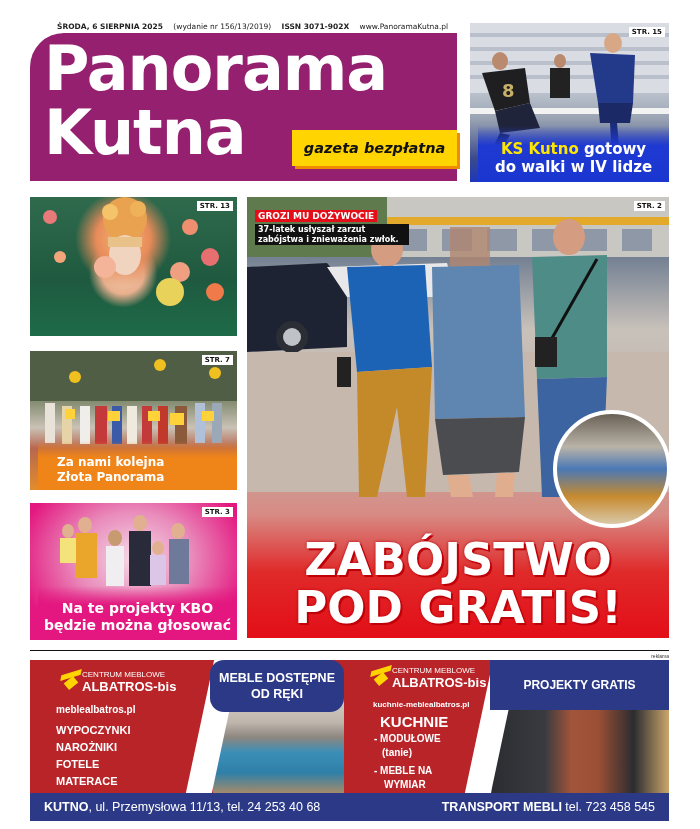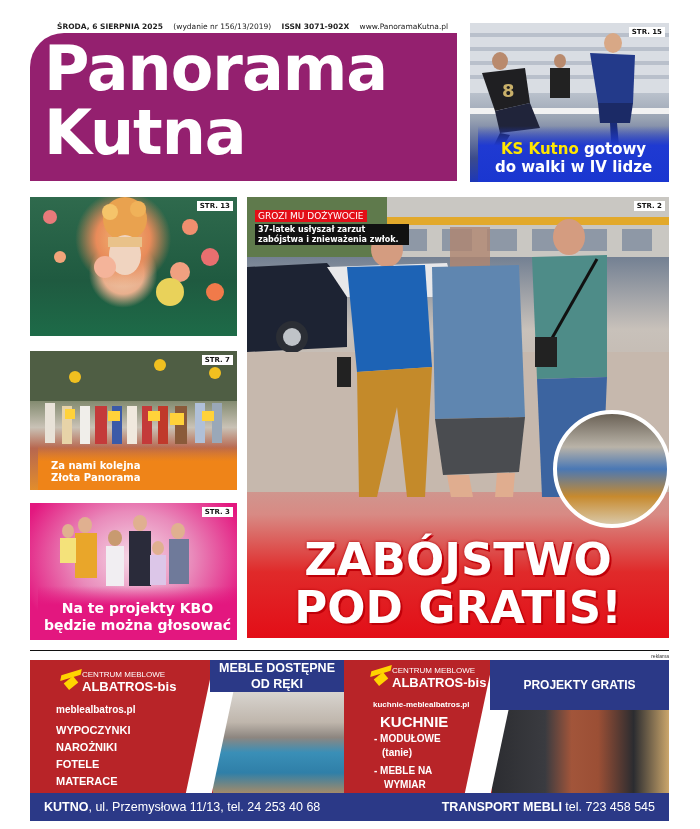--- a/index.html
+++ b/index.html
@@ -29,32 +29,32 @@
   .sports .caption .hl { color: #ffe600; }
 
   
   .roses { left: 30px; top: 197px; width: 207px; height: 139px; }
   .roses .photo { background: radial-gradient(circle at 45% 30%, #f3b773 0%, #e88b5a 18%, transparent 32%), radial-gradient(circle at 45% 55%, #f0c8a8 0%, #e9b08e 15%, transparent 25%), linear-gradient(180deg, #2f6a4d 0%, #1f5a40 60%, #1d6b48 100%); }
   .roses .caption { background: linear-gradient(180deg, rgba(28,120,75,0) 0%, #1e7a4c 40%); font-size: 14px; padding-top: 14px; }
 
   
   .hazel { left: 30px; top: 351px; width: 207px; height: 139px; }
   .hazel .photo { background: linear-gradient(180deg, #5b6b4a 0%, #6d7a5a 30%, #c9c2b6 55%, #b7674f 70%, #e28d2c 100%); }
-  .hazel .caption { background: linear-gradient(180deg, rgba(236,131,25,0) 0%, #ef8418 35%); font-size: 10px; text-align:left; padding-left: 13px; padding-top: 14px; }
+  .hazel .caption { background: linear-gradient(180deg, rgba(236,131,25,0) 0%, #ef8418 35%); font-size: 12px; text-align:left; padding-left: 19px; padding-top: 14px; }
 
   
   .kbo { left: 30px; top: 503px; width: 207px; height: 137px; }
   .kbo .photo { background: radial-gradient(ellipse at 50% 40%, #f5d9e6 0%, #e98bbb 40%, #e3177f 80%), #e3177f; }
   .kbo .caption { background: linear-gradient(180deg, rgba(226,23,126,0) 0%, #e3177f 35%); font-size: 14px; padding-top: 14px; }
 
   
   .main { left: 247px; top: 197px; width: 422px; height: 441px; }
   .main .photo { background: linear-gradient(180deg, #8fa67f 0%, #c9b785 8%, #6b7a8f 12%, #c8c1ba 30%, #bdb0a5 55%, #d88a84 72%, #e02a2a 85%, #e30e17 100%); }
   .main .kicker { position: absolute; left: 8px; top: 8px; }
-  .main .kicker .k1 { display:inline-block; background: #e30e17; color: #fff; font-weight: 400; font-size: 9px; padding: 1px 3px; font-family: "DejaVu Sans", sans-serif; }
+  .main .kicker .k1 { display:inline-block; background: #e30e17; color: #fff; font-weight: 700; font-size: 9px; padding: 1px 3px; font-family: "DejaVu Sans", sans-serif; }
   .main .kicker .k2 { display:block; margin-top: 1px; background: #111; color: #fff; font-weight: 700; font-size: 8px; padding: 1px 3px; line-height: 1.2; width: 154px; font-family: "DejaVu Sans", sans-serif; }
   .main .inset { position: absolute; left: 306px; top: 213px; width: 118px; height: 118px; border-radius: 50%; border: 4px solid #fff; background: linear-gradient(180deg, #6b6256 0%, #b9b3a8 30%, #4a78b5 50%, #c78a2e 75%, #d9c8a8 100%); }
   .main .headline { position: absolute; left: 0; right: 0; bottom: 6px; text-align: center; color: #fff; font-family: "DejaVu Sans", sans-serif; font-weight: 800; font-size: 45px; line-height: 48px; letter-spacing: 0px; text-shadow: 0 0 3px #b00008, 2px 2px 0 #c4000a; }
 
   
   .rule { position: absolute; left: 30px; top: 650px; width: 639px; height: 1px; background: #111; }
   .reklama { position: absolute; right: 31px; top: 653px; font-size: 5px; color: #333; }
   .ad { position: absolute; left: 30px; top: 660px; width: 639px; height: 161px; overflow: hidden; background: #b82428; }
   .ad-blue-head { position:absolute; background:#2b3987; color:#fff; font-weight: 800; text-align:center; font-size: 12.5px; line-height: 16px; display:flex; align-items:center; justify-content:center; }
   .ad .logo-row { position:absolute; display:flex; align-items:flex-start; }
@@ -80,20 +80,21 @@
   <span>(wydanie nr 156/13/2019)</span>
   <span><b>ISSN 3071-902X</b></span>
   <span>www.PanoramaKutna.pl</span>
 </div>
 
 <div class="masthead">
   <div class="mast-title">
     <span class="l1">Panorama</span>
     <span class="l2">Kutna</span>
   </div>
+  <div class="tagline">gazeta bezpłatna</div>
 </div>
 
 <div class="card sports">
   <div class="photo">
     <svg width="199" height="159" viewBox="0 0 199 159">
       <rect x="0" y="0" width="199" height="70" fill="#d9dde3"></rect>
       <g fill="#b9c0cb">
         <rect x="0" y="10" width="199" height="4"></rect>
           <rect x="0" y="24" width="199" height="4"></rect>
           <rect x="0" y="38" width="199" height="4"></rect>
@@ -274,21 +275,21 @@
   <div class="url" style="position:absolute; left:26px; top:44px;">meblealbatros.pl</div>
   <div class="list" style="left:26px; top:62px;">
     <div>WYPOCZYNKI</div>
     <div>NAROŻNIKI</div>
     <div>FOTELE</div>
     <div>MATERACE</div>
   </div>
 
   <div class="img-sofa"></div>
   <div class="diag1"></div>
-  <div class="ad-blue-head" style="left:180px; top:0; width:134px; height:32px;">
+  <div class="ad-blue-head" style="left:180px; top:0; width:134px; height:52px;border-radius:14px;">
     <div>
       <div>MEBLE DOSTĘPNE</div>
       <div>OD RĘKI</div>
     </div>
   </div>
 
   <div style="position:absolute; left:314px; top:0; width:150px; height:133px; background:#b82428;"></div>
   <div class="logo-row" style="left:340px; top:6px;">
     <div class="bird"></div>
     <div>

